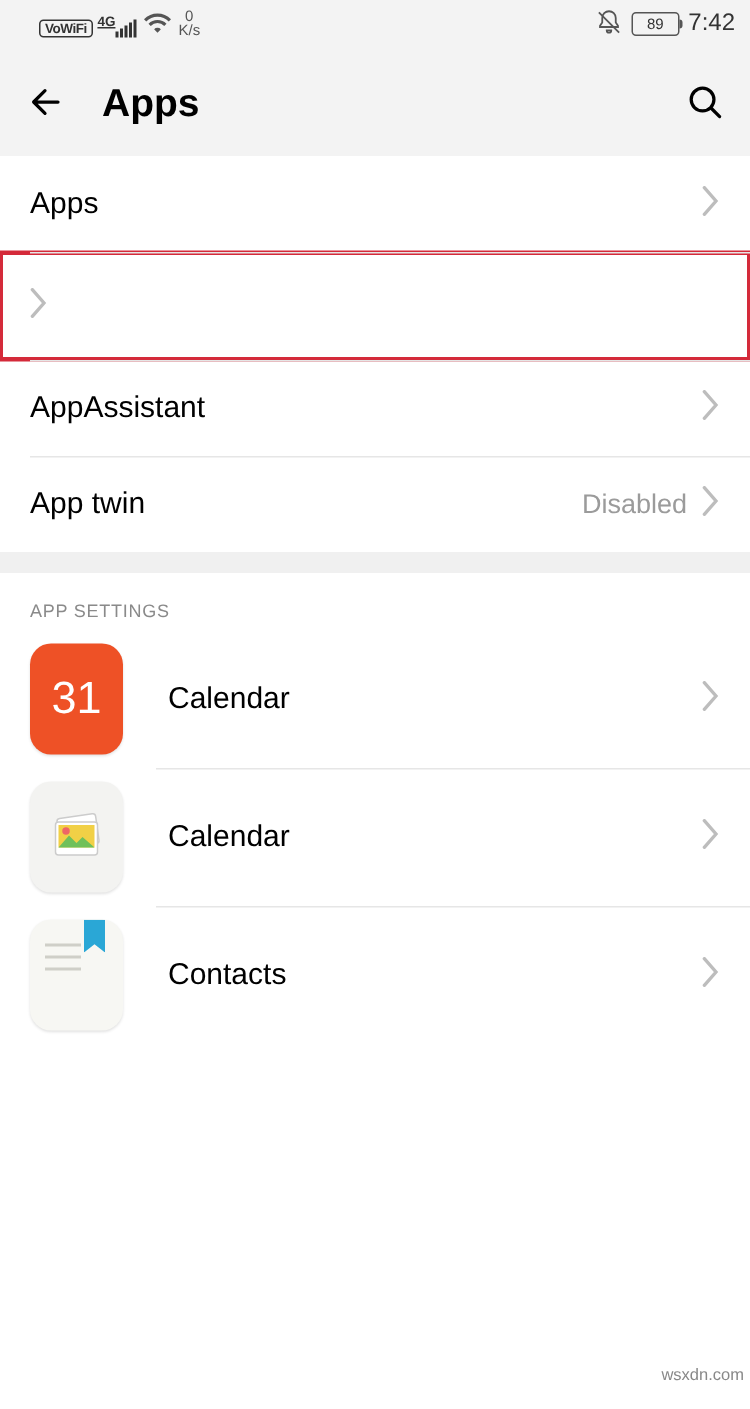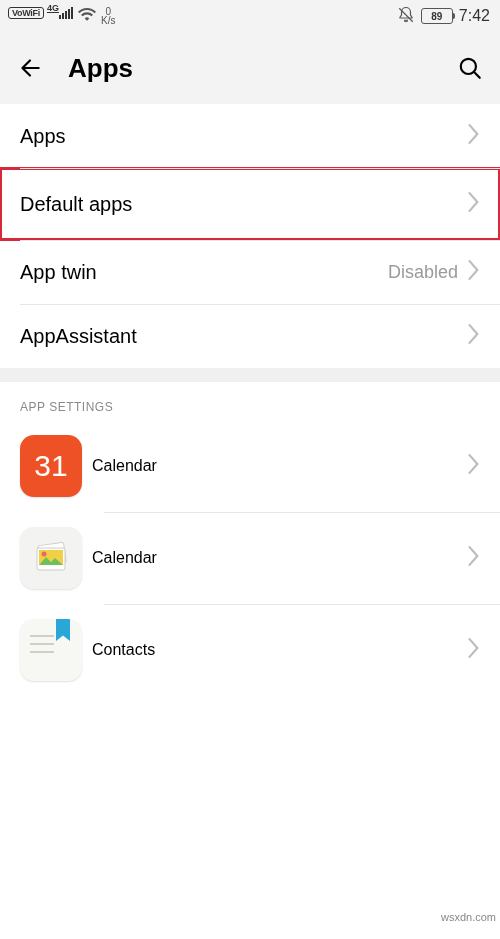--- a/index.html
+++ b/index.html
@@ -16,21 +16,21 @@
     
     .status-bar {
       height: 32px;
       background: #f3f3f3;
       display: flex;
       align-items: center;
       padding: 0 10px 0 8px;
       font-size: 14px;
       color: #333;
     }
-    .status-left { display: flex; align-items: flex-start; gap: 5px; flex: 1; }
+    .status-left { display: flex; align-items: flex-end; gap: 5px; flex: 1; margin-left: 18px; }
     .status-right { display: flex; align-items: center; gap: 6px; }
     .vowifi {
       border: 1px solid #333;
       border-radius: 3px;
       padding: 0 3px;
       font-size: 9px;
       font-weight: 700;
       letter-spacing: -0.3px;
     }
     .signal-bars { display: inline-flex; align-items: flex-end; gap: 1px; }
@@ -46,21 +46,20 @@
       display: inline-flex;
       align-items: center;
       border: 1.4px solid #555;
       border-radius: 3px;
       width: 32px;
       height: 16px;
       position: relative;
       padding: 0 2px;
       font-size: 10px;
       justify-content: center;
-      font-weight: bold;
     }
     .battery::after{
       content:"";
       position:absolute;
       right:-3px;
       top:4px;
       width:2px;
       height:6px;
       background:#555;
       border-radius:0 2px 2px 0;
@@ -145,23 +144,23 @@
       content:"";
       position:absolute;
       top:0;
       left:104px;
       right:0;
       height:1px;
       background:#e6e6e6;
     }
     .app-icon {
       width: 62px;
-      height: 62px;
+      height: 74px;
       border-radius: 14px;
-      margin-right: 10px;
+      margin-right: 30px;
       flex: 0 0 auto;
       display:flex;
       align-items:center;
       justify-content:center;
       font-size: 30px;
       color:#fff;
       font-weight: 400;
       box-shadow: 0 1px 2px rgba(0,0,0,0.12);
     }
     .ic-calendar { background:#ee5126; font-size:30px; font-weight:500; }
@@ -178,21 +177,21 @@
       clip-path: polygon(0 0,100% 0,100% 100%,50% 75%,0 100%);
     }
     .ic-notepad::after{
       content:"";
       position:absolute;
       left:10px; top:16px;
       width:24px; height:2px;
       background:#cfcfc8;
       box-shadow: 0 8px 0 #cfcfc8, 0 16px 0 #cfcfc8;
     }
-    .app-label { font-size: 16px; flex:1; }
+    .app-label { font-size: 20px; flex:1; }
 
     .watermark {
       position:absolute;
       right:4px;
       bottom:16px;
       font-size:11px;
       color:#888;
     }
   </style>
 </head>
@@ -255,40 +254,39 @@
     <span class="row-label">Apps</span>
     <span class="chev">
       <svg width="12" height="20" viewBox="0 0 10 18">
           <path d="M1 1l7 8-7 8" stroke="#bdbdbd" stroke-width="2" fill="none" stroke-linecap="round"></path>
         </svg>
     </span>
   </div>
 
 
   <div class="row highlighted has-divider">
-    <span class="row-label">Default apps</span>
+    <span class="chev">
+      <svg width="12" height="20" viewBox="0 0 10 18">
+          <path d="M1 1l7 8-7 8" stroke="#bdbdbd" stroke-width="2" fill="none" stroke-linecap="round"></path>
+        </svg>
+    </span>
+  </div>
+
+  <div class="row has-divider">
+    <span class="row-label">AppAssistant</span>
     <span class="chev">
       <svg width="12" height="20" viewBox="0 0 10 18">
           <path d="M1 1l7 8-7 8" stroke="#bdbdbd" stroke-width="2" fill="none" stroke-linecap="round"></path>
         </svg>
     </span>
   </div>
 
   <div class="row">
     <span class="row-label">App twin</span>
     <span class="row-value">Disabled</span>
-    <span class="chev">
-      <svg width="12" height="20" viewBox="0 0 10 18">
-          <path d="M1 1l7 8-7 8" stroke="#bdbdbd" stroke-width="2" fill="none" stroke-linecap="round"></path>
-        </svg>
-    </span>
-  </div>
-
-  <div class="row has-divider">
-    <span class="row-label">AppAssistant</span>
     <span class="chev">
       <svg width="12" height="20" viewBox="0 0 10 18">
           <path d="M1 1l7 8-7 8" stroke="#bdbdbd" stroke-width="2" fill="none" stroke-linecap="round"></path>
         </svg>
     </span>
   </div>
 
 </div>
 
 <div class="section-gap"></div>

